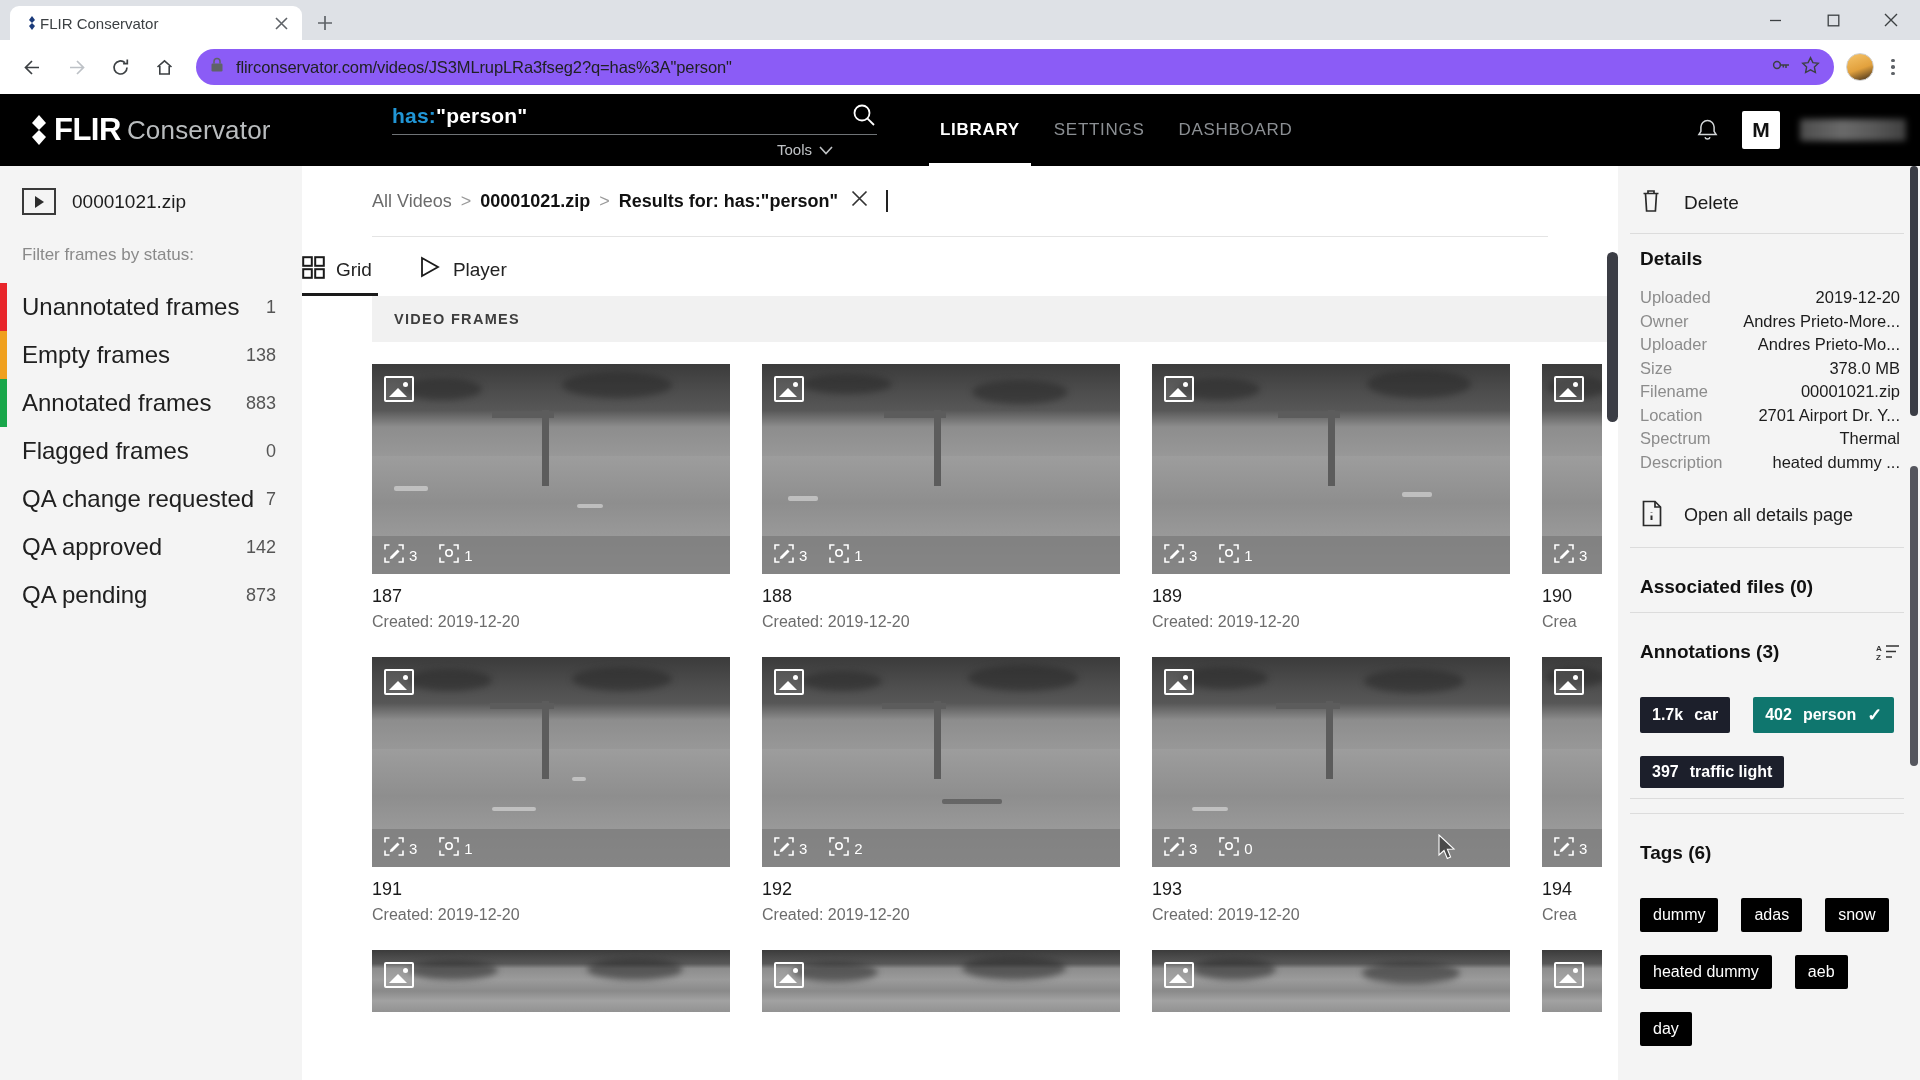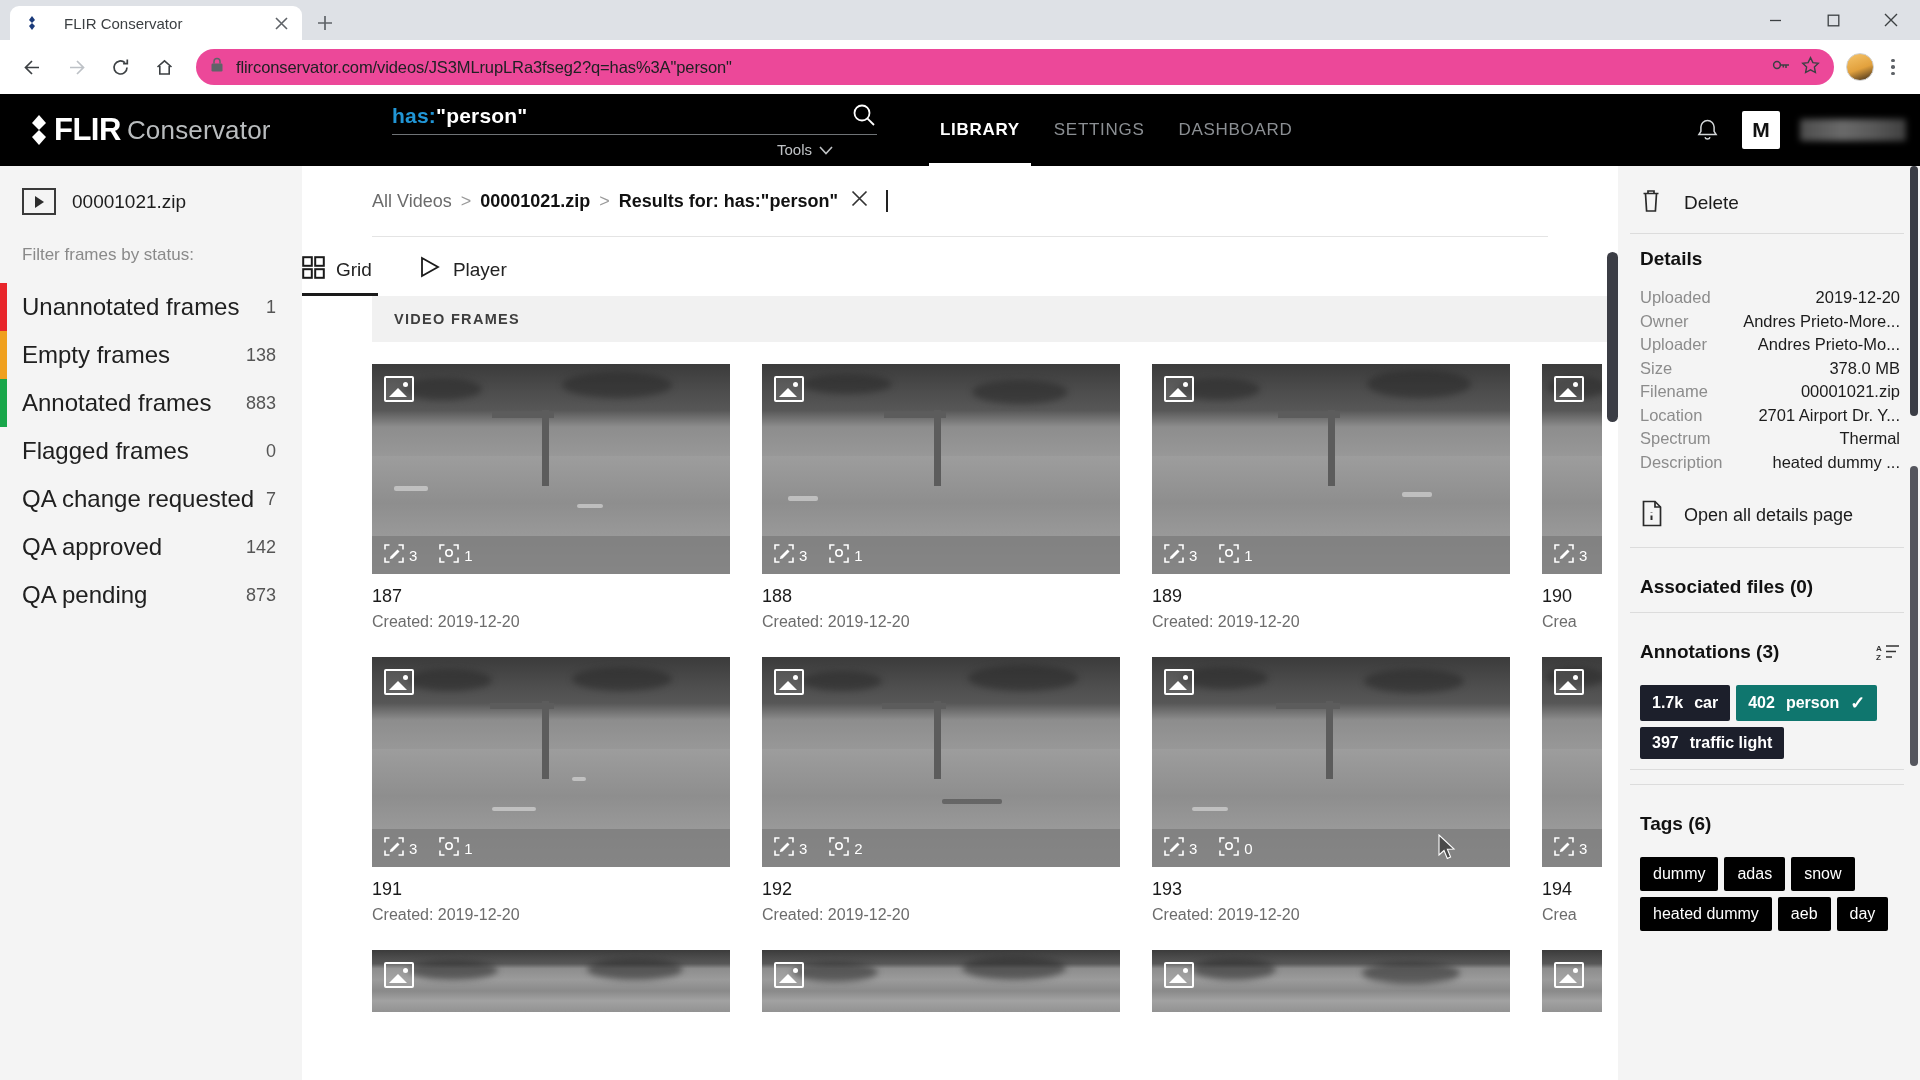--- a/index.html
+++ b/index.html
@@ -9,38 +9,38 @@
     background: #ffffff;
     overflow: hidden;
   }
 
   
   .browser-chrome { width: 1920px; background: #dee1e6; }
   .tabstrip { height: 40px; display: flex; align-items: flex-end; padding-left: 10px; position: relative; }
   .tab {
     width: 292px; height: 34px; background: #fff;
     border-radius: 9px 9px 0 0; display: flex; align-items: center;
-    padding: 0 10px 0 14px; gap: 24px; position: relative;
+    padding: 0 10px 0 14px; gap: 0; position: relative;
   }
   .tab-favicon { width: 16px; height: 16px; position: relative; flex: 0 0 16px; }
   .tab-favicon svg { display: block; }
   .tab-title {
     flex: 1; font-size: 15px; color: #3c4043;
     white-space: nowrap; overflow: hidden; text-overflow: ellipsis;
   }
   .tab-close { width: 22px; height: 22px; display: flex; align-items: center; justify-content: center; border-radius: 50%; }
   .tab-close svg { display:block; }
   .new-tab { width: 34px; height: 34px; display: flex; align-items: center; justify-content: center; margin-left: 6px; border-radius: 50%; }
   .win-controls { position: absolute; right: 0; top: 0; height: 40px; display: flex; }
   .win-btn { width: 58px; height: 40px; display: flex; align-items: center; justify-content: center; }
 
   .toolbar { height: 54px; background: #fff; display: flex; align-items: center; padding: 0 12px; gap: 4px; }
   .nav-btn { width: 40px; height: 40px; display: flex; align-items: center; justify-content: center; border-radius: 50%; flex: 0 0 40px; }
   .omnibox {
-    flex: 1; height: 36px; background: #ec4899; border-radius: 18px;
+    flex: 1; height: 36px; background: #8b5cf6; border-radius: 18px;
     display: flex; align-items: center; padding: 0 14px; gap: 12px; margin: 0 8px;
   }
   .omnibox-url { font-size: 16.5px; color: #202124; white-space: nowrap; overflow: hidden; letter-spacing: -0.1px; }
   .omni-right { display: flex; align-items: center; gap: 10px; margin-left: auto; padding-left: 10px; }
   .profile-avatar {
     width: 28px; height: 28px; border-radius: 50%;
     background: linear-gradient(160deg,#f6c46a 0%,#e2a13d 55%,#3b2a18 100%);
     border: 1px solid #d0d0d0; flex: 0 0 28px;
   }
   .kebab { width: 30px; height: 30px; display: flex; flex-direction: column; align-items: center; justify-content: center; gap: 3px; }
@@ -172,21 +172,21 @@
   .rp-rule { border-bottom: 1px solid #dcdcdc; margin: 0 0 14px 0; }
   .rp-h { font-size: 19px; font-weight: bold; color: #111; margin-bottom: 6px; padding-left: 10px; }
   .kv-list { padding: 10px 4px 16px 10px; }
   .kv { display: flex; align-items: baseline; font-size: 16.5px; line-height: 23.5px; gap: 8px; }
   .kv .k { color: #8c8c8c; white-space: nowrap; }
   .kv .v { color: #1c1c1c; margin-left: auto; white-space: nowrap; overflow: hidden; text-overflow: ellipsis; }
   .open-details { display: flex; align-items: center; gap: 20px; padding: 10px 0 16px 10px; }
   .open-details-label { font-size: 18px; color: #1b1b1b; }
   .rp-section-h { display:flex; align-items:center; font-size: 19px; font-weight: bold; color: #111; padding: 14px 4px 14px 10px; }
   .rp-section-h .right { margin-left: auto; display: flex; align-items: center; }
-  .chips { padding: 8px 4px 10px 10px; display: flex; flex-wrap: wrap; gap: 6px; }
+  .chips { padding: 8px 4px 10px 10px; display: flex; flex-wrap: wrap; gap: 23px; margin-top: 12px; }
   .chip {
     display: inline-flex; align-items: center; gap: 11px;
     background: #1c1f2b; color: #fff; font-size: 16px; font-weight: bold;
     padding: 7px 12px; border-radius: 2px;
   }
   .chip.selected { background: #0f766e; }
   .chip .num { font-weight: bold; }
   .chip .lbl { font-weight: bold; }
   .tagchip {
     display: inline-flex; align-items: center; background: #000000; color: #fff;

